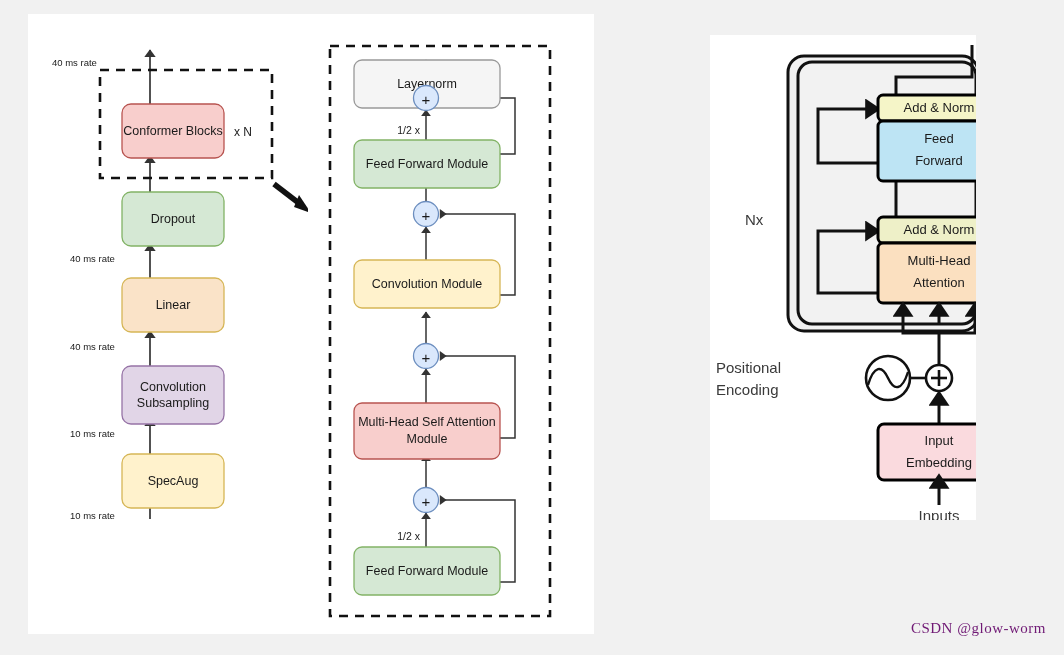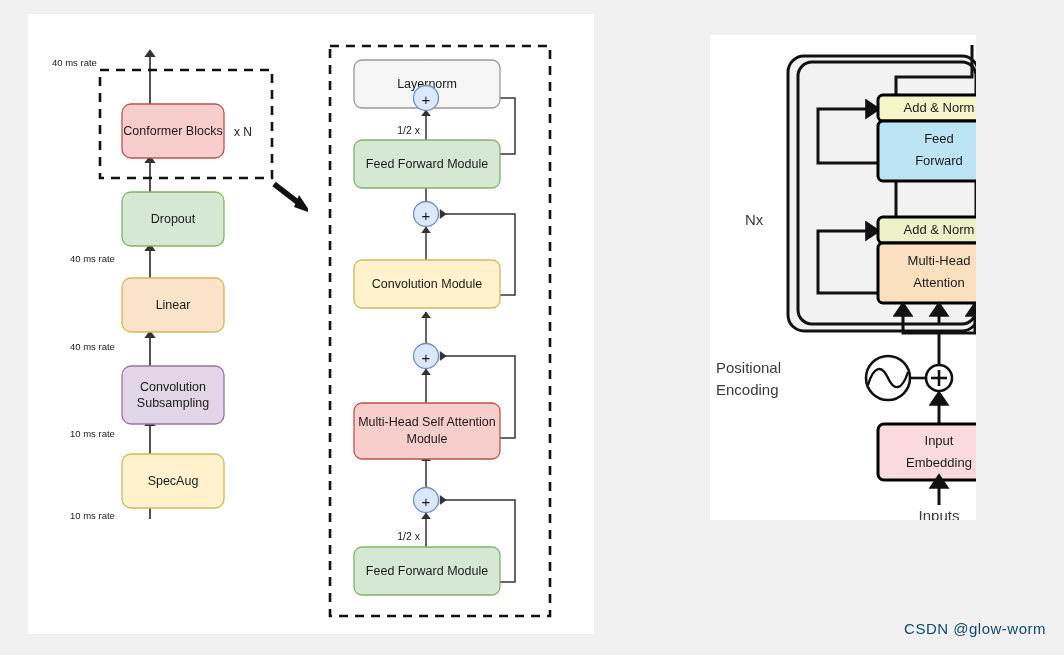--- a/index.html
+++ b/index.html
@@ -18,22 +18,22 @@
            font-size:12.5px;text-anchor:middle;dominant-baseline:middle;}
   .ratetext{font-size:9.5px;fill:#1a1a1a;font-family:"Liberation Sans", sans-serif;}
   .halftext{font-size:10.5px;fill:#1a1a1a;font-family:"Liberation Sans", sans-serif;text-anchor:end;}
   .xn{font-size:12px;fill:#1a1a1a;font-family:"Liberation Sans", sans-serif;}
   .plus{font-size:15px;fill:#1a1a1a;text-anchor:middle;dominant-baseline:central;font-family:"Liberation Sans", sans-serif;}
   .tfText{font-family:"Liberation Sans", sans-serif;fill:#1a1a1a;font-size:13px;
           text-anchor:middle;dominant-baseline:middle;}
   .tfSide{font-family:"Liberation Sans", sans-serif;fill:#3a3a3a;font-size:15px;}
   .watermark{
     position:absolute;right:18px;bottom:18px;
-    color:#0c4a6e;font-size:15px;
-    font-family:Liberation Sans, sans-serif;letter-spacing:.5px;
+    color:#701a75;font-size:15px;
+    font-family:Liberation Serif, serif;letter-spacing:.5px;
   }
 </style>
 </head>
 <body>
 
 <div class="panel" id="left-panel">
 
   <svg width="280" height="620" viewBox="0 0 280 620" style="position:absolute;left:0;top:0;">
     <defs>
       <marker id="ah" markerWidth="9" markerHeight="9" refX="4.2" refY="4" orient="auto">

